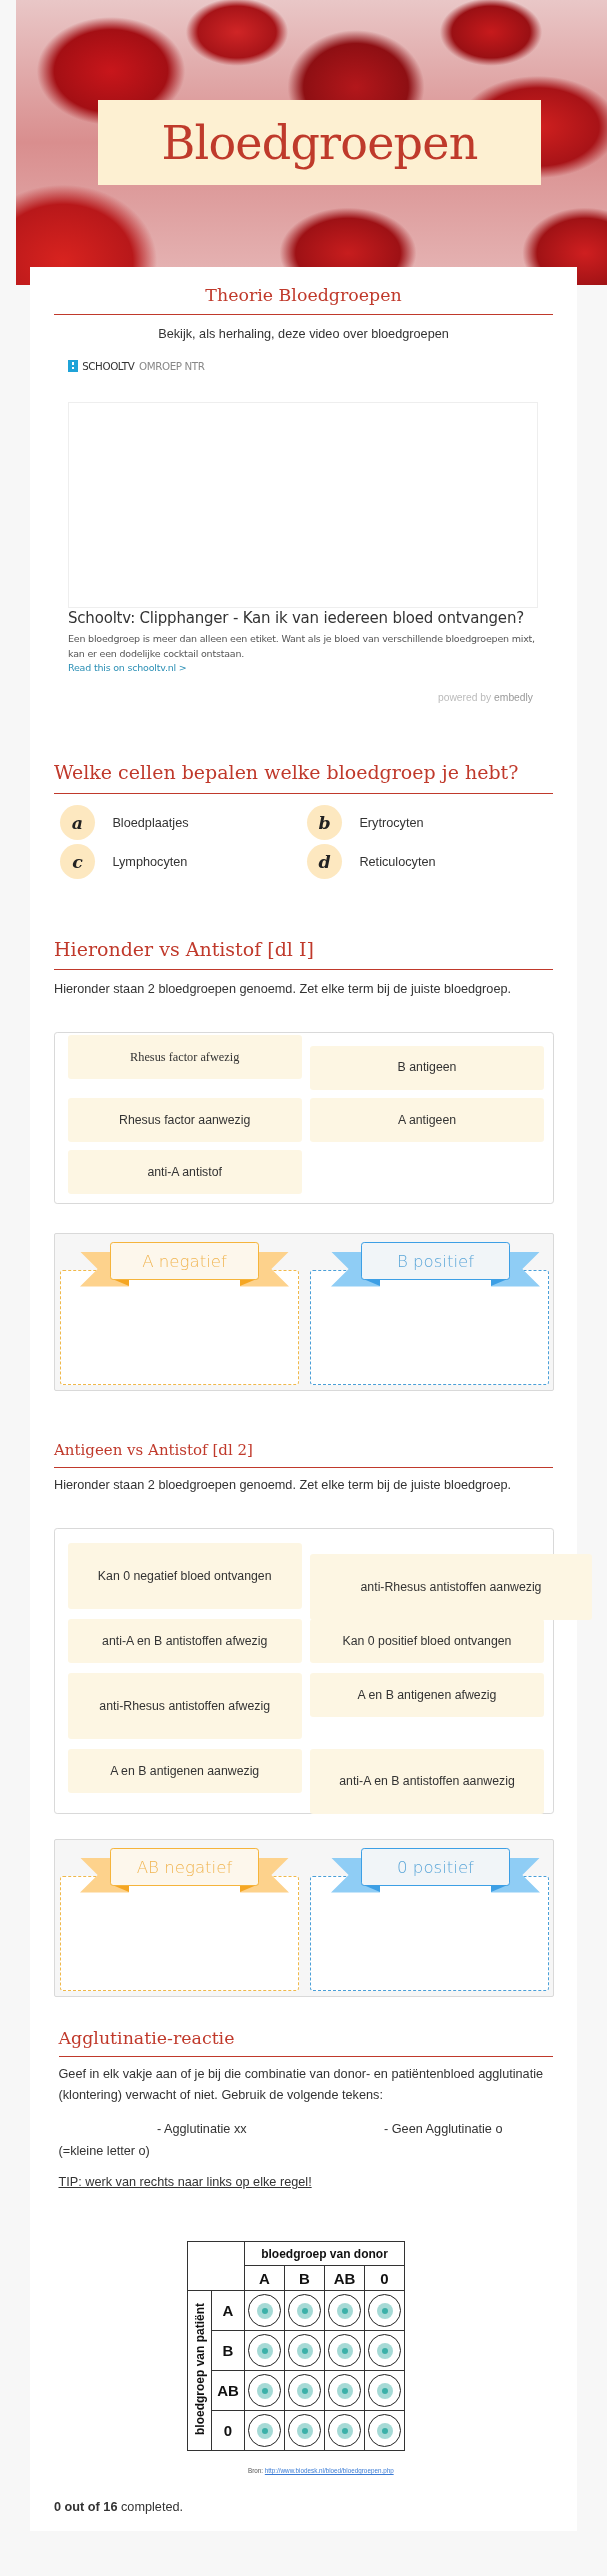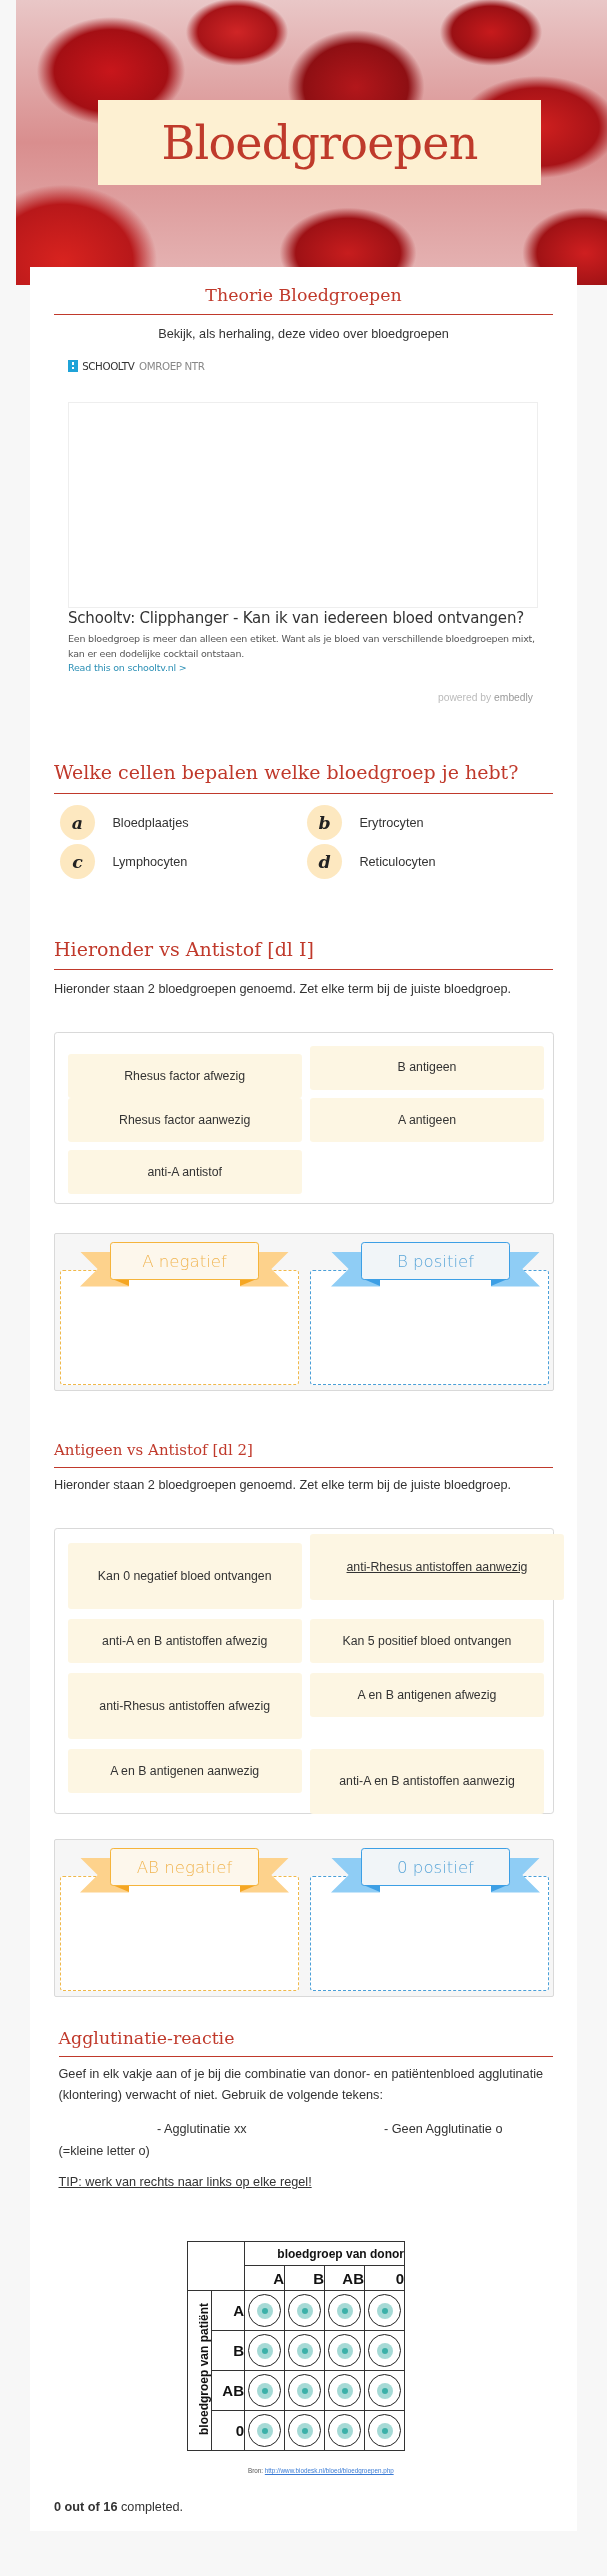--- a/index.html
+++ b/index.html
@@ -89,21 +89,21 @@
   
   .s5-title { position: absolute; left: 28.5px; top: 1761px; font-size: 17.4px; }
   .s5-rule { position: absolute; left: 28.5px; right: 24px; top: 1789px; }
   .s5-p { position: absolute; left: 28.5px; width: 498px; font-size: 12.7px; line-height: 20.6px; color: #333; }
   .legend-a { position: absolute; left: 127px; top: 1855px; font-size: 12.7px; color: #333; }
   .legend-b { position: absolute; left: 354px; top: 1855px; font-size: 12.7px; color: #333; }
   .tip { position: absolute; left: 28.5px; top: 1908px; font-size: 12.7px; color: #333; text-decoration: underline; }
 
   
   .agg { position: absolute; left: 157px; top: 1974px; border-collapse: collapse; font-family: "Liberation Sans", "DejaVu Sans", sans-serif; }
-  .agg td, .agg th { border: 0.8px solid #333; text-align: right; vertical-align: middle; margin-top: 24px; }
+  .agg td, .agg th { border: 0.8px solid #333; text-align: center; vertical-align: middle; margin-top: 24px; }
   .agg .hdr-donor { height: 24px; font-size: 12px; font-weight: bold; color: #111; }
   .agg .col-h { width: 40px; height: 25px; font-size: 15px; font-weight: bold; color: #111; }
   .agg .row-h { width: 33px; height: 40px; font-size: 15px; font-weight: bold; color: #111; }
   .agg .side { width: 24px; font-size: 12px; font-weight: bold; }
   .side-text { writing-mode: vertical-rl; transform: rotate(180deg); white-space: nowrap; display: inline-block; color: #111; }
   .well { width: 33px; height: 33px; border: 1.6px solid #222; border-radius: 50%; margin: 0 auto; position: relative; background: #fff; }
   .well .blob { position: absolute; left: 8px; top: 8px; width: 16px; height: 16px; border-radius: 50%; background: #a6dad6; }
   .well .blob::after { content: ""; position: absolute; left: 4.7px; top: 4.7px; width: 6.3px; height: 6.3px; border-radius: 50%; background: #3bb0a8; }
   .source { position: absolute; left: 218px; top: 2200px; font-size: 6.3px; color: #555; }
   .source a { color: #3a7bd5; }
@@ -158,21 +158,21 @@
   <div class="opt" style="left:277px; top:577px;">
     <span class="opt-badge">d</span>
     <span class="opt-label">Reticulocyten</span>
   </div>
 
   <h2 class="sec-title s3-title">Hieronder vs Antistof [dl I]</h2>
   <div class="rule s3-rule"></div>
   <p class="intro" style="top:712px;">Hieronder staan 2 bloedgroepen genoemd. Zet elke term bij de juiste bloedgroep.</p>
 
   <div class="pool" style="top:765px; height:172px;">
-    <div class="chip" style="left:12.7px; top:21px; width:234px; height:44px;">Rhesus factor afwezig</div>
+    <div class="chip" style="left:12.7px; top:2px; width:234px; height:44px;font-family:Liberation Serif, serif;">Rhesus factor afwezig</div>
     <div class="chip" style="left:255px; top:12.7px; width:234px; height:44px;">B antigeen</div>
     <div class="chip" style="left:12.7px; top:65px; width:234px; height:44px;">Rhesus factor aanwezig</div>
     <div class="chip" style="left:255px; top:65px; width:234px; height:44px;">A antigeen</div>
     <div class="chip" style="left:12.7px; top:117px; width:234px; height:44px;">anti-A antistof</div>
   </div>
 
   <div class="drop-area" style="top:966px;">
     <div class="zone orange"></div>
     <div class="zone blue"></div>
     <div class="ribbon orange">
@@ -190,23 +190,23 @@
       <div class="face">B positief</div>
     </div>
   </div>
 
   <h2 class="sec-title" style="position:absolute; left:24px; top:1174px; font-size:15px;">Antigeen vs Antistof [dl 2]</h2>
   <div class="rule" style="position:absolute; left:24px; right:24px; top:1200px;"></div>
   <p class="intro" style="top:1208px;">Hieronder staan 2 bloedgroepen genoemd. Zet elke term bij de juiste bloedgroep.</p>
 
   <div class="pool" style="top:1261px; height:286px;">
     <div class="chip" style="left:12.7px; top:14.2px; width:234px; height:66px;">Kan 0 negatief bloed ontvangen</div>
-    <div class="chip" style="left:255px; top:5px; width:254px; height:66px;text-decoration:underline;">anti-Rhesus antistoffen aanwezig</div>
+    <div class="chip" style="left:255px; top:25px; width:282px; height:66px;">anti-Rhesus antistoffen aanwezig</div>
     <div class="chip" style="left:12.7px; top:90px; width:234px; height:44px;">anti-A en B antistoffen afwezig</div>
-    <div class="chip" style="left:255px; top:90px; width:234px; height:44px;">Kan 5 positief bloed ontvangen</div>
+    <div class="chip" style="left:255px; top:90px; width:234px; height:44px;">Kan 0 positief bloed ontvangen</div>
     <div class="chip" style="left:12.7px; top:144px; width:234px; height:66px;">anti-Rhesus antistoffen afwezig</div>
     <div class="chip" style="left:255px; top:144px; width:234px; height:44px;">A en B antigenen afwezig</div>
     <div class="chip" style="left:12.7px; top:220px; width:234px; height:44px;">A en B antigenen aanwezig</div>
     <div class="chip" style="left:255px; top:220px; width:234px; height:65px;">anti-A en B antistoffen aanwezig</div>
   </div>
 
   <div class="drop-area" style="top:1572px;">
     <div class="zone orange"></div>
     <div class="zone blue"></div>
     <div class="ribbon orange">

